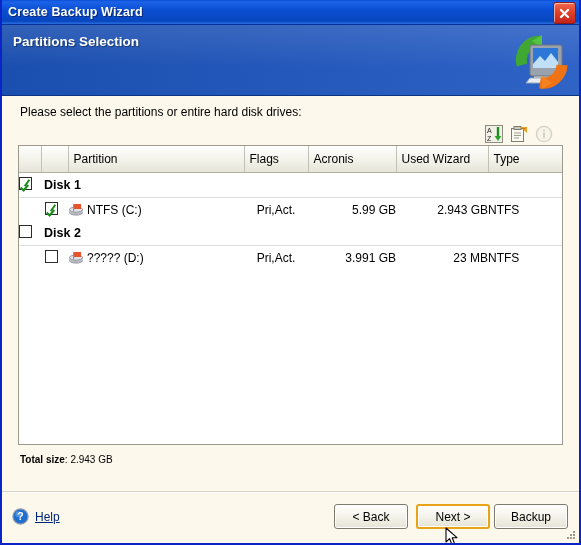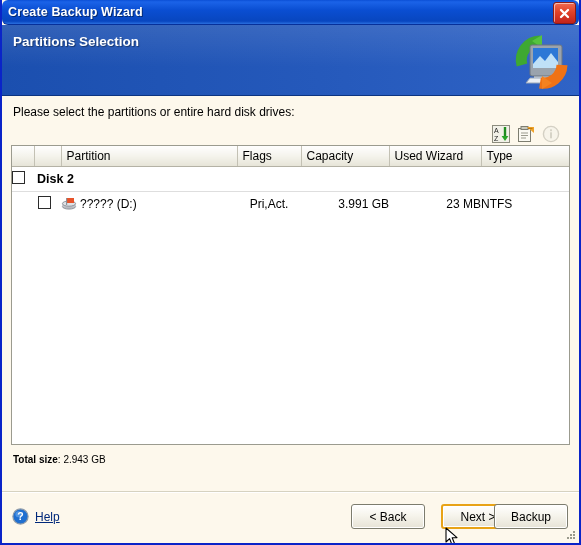--- a/index.html
+++ b/index.html
@@ -18,21 +18,20 @@
   }
 
   
   .titlebar {
     height: 24px;
     background: linear-gradient(to bottom, #0b4fd6 0%, #1b63e8 8%, #0a4ed2 42%, #0846bf 88%, #2a6fe0 100%);
     display: flex; align-items: center;
     border-bottom: 1px solid #06309a;
     padding-left: 6px;
     position: relative;
-    border-radius: 6px;
   }
   .titlebar .title {
     color: #ffffff;
     font-size: 12.5px;
     font-weight: bold;
     letter-spacing: .15px;
     text-shadow: 1px 1px 0 rgba(0,0,0,.45);
     white-space: nowrap;
   }
   .closebtn {
@@ -68,21 +67,21 @@
   }
   .banner p {
     margin: 0;
     position: absolute; left: 31px; top: 40px;
     color: #e7eefb; font-size: 12px;
     text-shadow: 1px 1px 1px rgba(0,0,0,.35);
   }
   .banner-icon { position: absolute; right: 7px; top: 6px; width: 62px; height: 60px; }
 
   
-  .body-area { position: relative; padding: 0 9px; }
+  .body-area { position: relative; padding: 0 16px; }
   .prompt {
     font-size: 12px; color: #000;
     padding: 9px 0 4px 2px;
   }
   .tools {
     height: 22px;
     display: flex; justify-content: flex-end; align-items: center;
     gap: 7px; padding-right: 10px;
   }
   .tool { width: 18px; height: 18px; cursor: pointer; display:block; }
@@ -92,21 +91,21 @@
   .list {
     border: 1px solid #9b9b8f;
     background: #ffffff;
     height: 300px;
     box-sizing: border-box;
     overflow: hidden;
     position: relative;
   }
   table.grid { width: 100%; border-collapse: collapse; table-layout: fixed; }
   .hdr th {
-    height: 20px;
+    height: 26px;
     background: linear-gradient(to bottom,#fefefe 0%, #f3f2ea 55%, #e6e4d8 100%);
     border-right: 1px solid #c3c1b4;
     border-bottom: 1px solid #b4b2a5;
     font-weight: normal;
     font-size: 12px;
     color: #000;
     text-align: left;
     padding: 0 0 0 5px;
     white-space: nowrap;
     cursor: pointer;
@@ -177,22 +176,22 @@
     width: 74px; height: 25px;
     box-sizing: border-box;
     background: linear-gradient(to bottom,#ffffff 0%, #f6f4ec 45%, #e6e3d6 100%);
     border: 1px solid #7c7c6e;
     border-radius: 3px;
     font-size: 12px; color: #000;
     display: flex; align-items: center; justify-content: center;
     cursor: pointer;
     box-shadow: inset 0 0 0 1px #ffffff;
   }
-  .btn.back   { left: 349px; }
-  .btn.next   { left: 414px; border: 2px solid #e8a317; box-shadow: inset 0 0 0 1px #ffffff; margin-left: 25px; }
+  .btn.back   { left: 332px; }
+  .btn.next   { left: 414px; border: 2px solid #e8a317; box-shadow: inset 0 0 0 1px #ffffff; }
   .btn.cancel { left: 492px; }
 
   .grip { position:absolute; right:3px; bottom:3px; width:10px; height:10px; }
 
   .cursor { position: absolute; left: 443px; top: 527px; width: 15px; height: 20px; pointer-events:none; }
 </style>
 </head>
 <body>
 
 <div id="app">
@@ -264,28 +263,60 @@
             <col style="width:88px">
             <col style="width:92px">
             <col>
         </colgroup>
         <thead>
           <tr class="hdr">
             <th></th>
             <th></th>
             <th>Partition</th>
             <th>Flags</th>
-            <th>Capacity</th>
+            <th>Acronis</th>
             <th>Used Wizard</th>
             <th class="last">Type</th>
           </tr>
         </thead>
         <tbody>
 
-
+          <tr class="disk-row">
+            <td class="cell c-disk-chk">
+              <span class="chk on"></span>
+            </td>
+            <td class="cell disk-label" colspan="2">Disk 1</td>
+            <td class="cell"></td>
+            <td class="cell"></td>
+            <td class="cell"></td>
+            <td class="cell"></td>
+          </tr>
+
+          <tr class="part-row">
+            <td class="cell"></td>
+            <td class="cell c-part-chk" colspan="0" style="padding-left:4px">
+              <span class="chk on"></span>
+            </td>
+            <td class="cell">
+              <span class="pname">
+                <svg class="ico" viewBox="0 0 16 14">
+                  <ellipse cx="8" cy="9.5" rx="6.6" ry="2.6" fill="#b9bcc2" stroke="#7d828a" stroke-width=".8"></ellipse>
+                  <rect x="1.4" y="6.5" width="13.2" height="3.2" fill="#c8cbd1"></rect>
+                  <ellipse cx="8" cy="6.6" rx="6.6" ry="2.6" fill="#dfe2e6" stroke="#7d828a" stroke-width=".8"></ellipse>
+                  <path d="M6 1 L13 1 L13 6 L6 6 Z" fill="#e8532a"></path>
+                  <path d="M5.6 1 L5.6 8" stroke="#8a8f96" stroke-width="1.1"></path>
+                </svg>
+                <span>NTFS (C:)</span>
+              </span>
+            </td>
+            <td class="cell mid">Pri,Act.</td>
+            <td class="cell num">5.99 GB</td>
+            <td class="cell num">2.943 GB</td>
+            <td class="cell lft">NTFS</td>
+          </tr>
 
           <tr class="disk-row">
             <td class="cell c-disk-chk">
               <span class="chk"></span>
             </td>
             <td class="cell disk-label" colspan="2">Disk 2</td>
             <td class="cell"></td>
             <td class="cell"></td>
             <td class="cell"></td>
             <td class="cell"></td>

